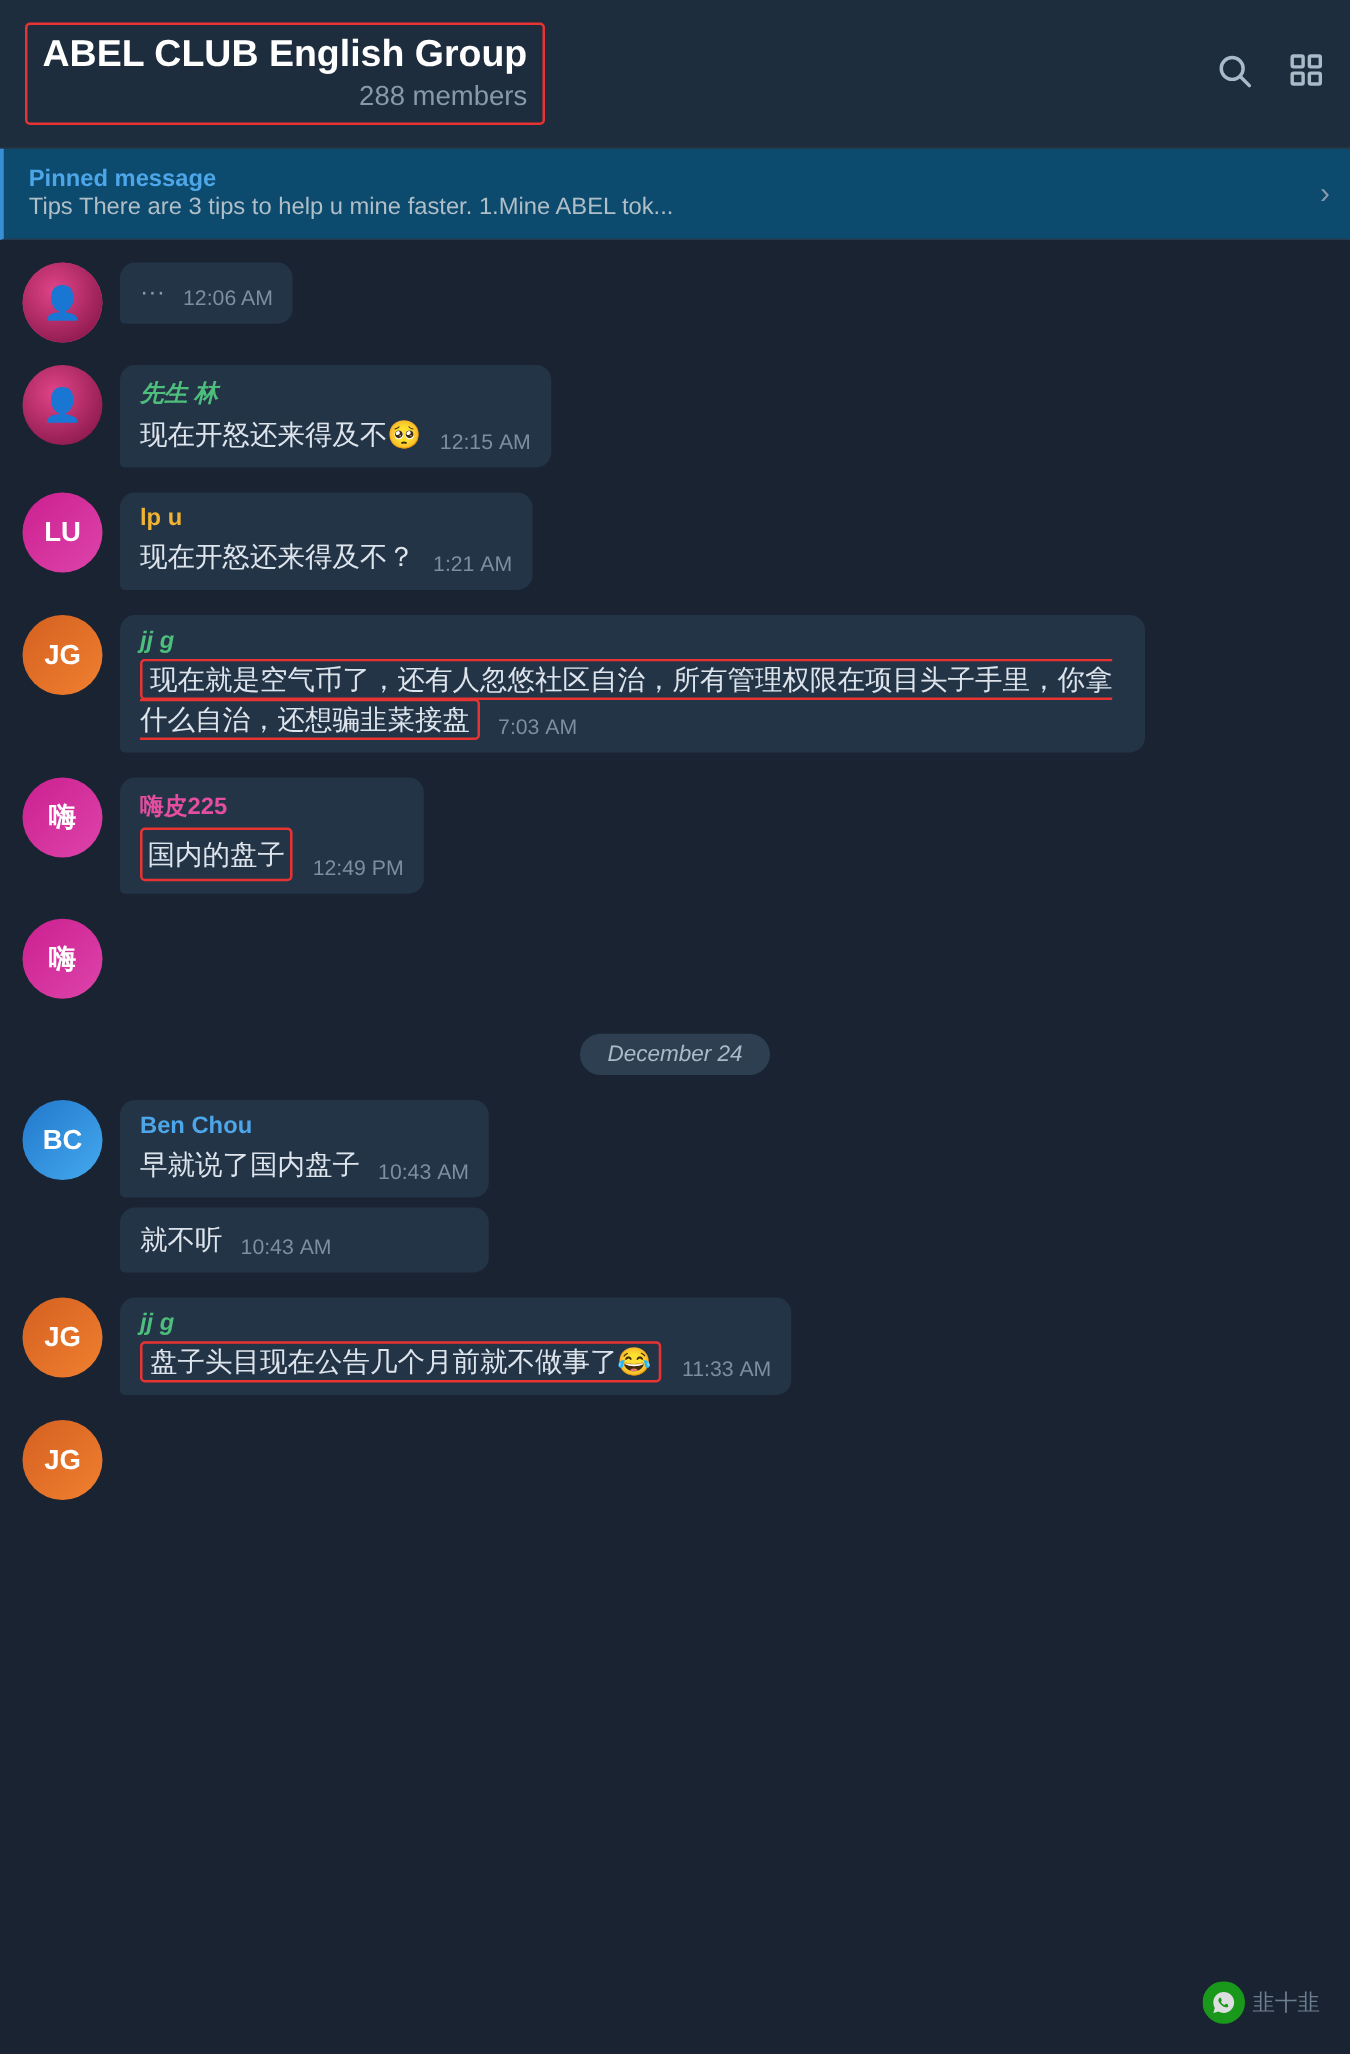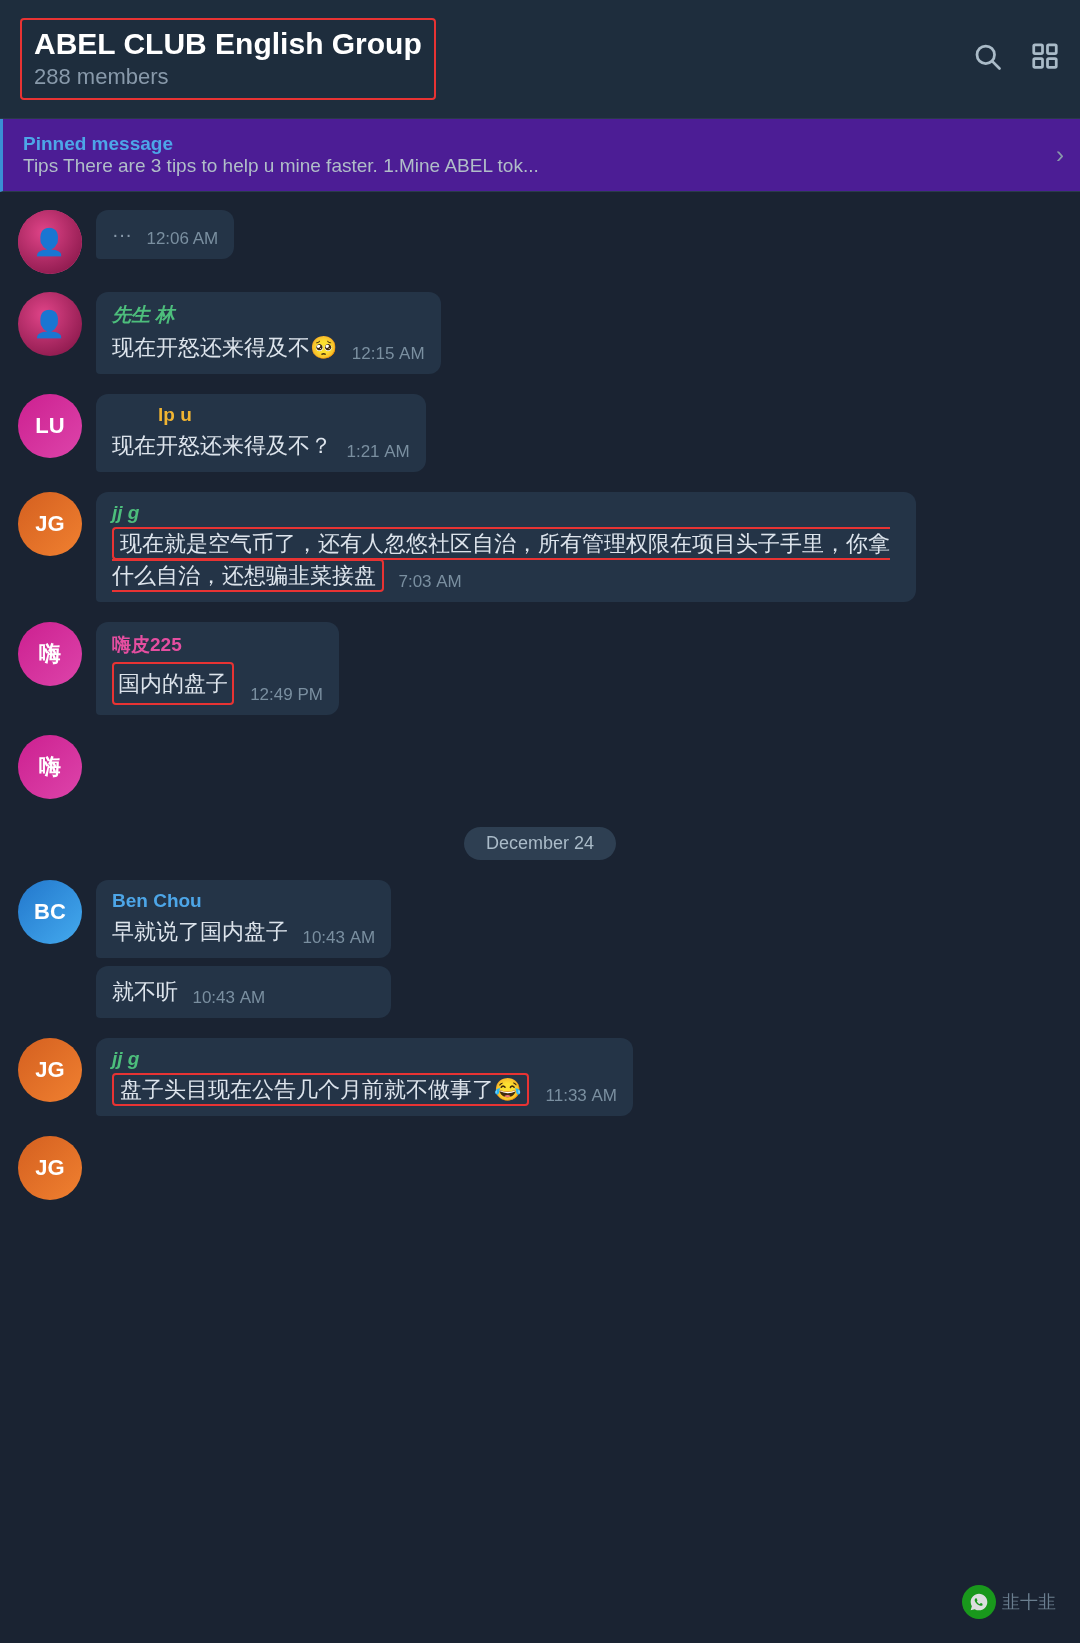--- a/index.html
+++ b/index.html
@@ -24,20 +24,21 @@
     }
     .header-left {
       display: flex;
       flex-direction: column;
     }
     .header-title-box {
       border: 2.5px solid #e83333;
       border-radius: 4px;
       padding: 6px 12px 8px 12px;
       display: inline-block;
+      text-align: right;
     }
     .group-title {
       font-size: 30px;
       font-weight: 700;
       color: #ffffff;
       line-height: 1.2;
     }
     .group-members {
       font-size: 22px;
       color: #8899aa;
@@ -49,21 +50,21 @@
       align-items: center;
     }
     .header-icon {
       color: #aabbc8;
       font-size: 28px;
       cursor: pointer;
     }
 
     
     .pinned-message {
-      background-color: #4c1d95;
+      background-color: #0c4a6e;
       padding: 14px 20px;
       display: flex;
       align-items: center;
       border-left: 3.5px solid #3a8fd4;
       margin: 0 0 0 0;
       border-bottom: 1px solid #2a3a4a;
       position: relative;
     }
     .pinned-label {
       color: #4da6e8;
@@ -120,21 +121,21 @@
       padding: 10px 16px 10px 16px;
       max-width: 820px;
       position: relative;
     }
     .bubble-name {
       font-size: 19px;
       font-weight: 700;
       margin-bottom: 4px;
     }
     .bubble-name.green { color: #4dbe7c; font-style: italic; }
-    .bubble-name.yellow { color: #f0b432; margin-left: 46px; }
+    .bubble-name.yellow { color: #f0b432; }
     .bubble-name.blue { color: #4da6e8; }
     .bubble-name.pink { color: #e44ea0; }
     .bubble-text {
       font-size: 22px;
       color: #dde4ec;
       line-height: 1.45;
       display: inline;
     }
     .bubble-time {
       font-size: 17px;
@@ -152,20 +153,21 @@
       padding: 4px 4px;
       display: inline-block;
     }
 
     
     .date-separator {
       display: flex;
       justify-content: center;
       align-items: center;
       margin: 18px 0 10px 0;
+      font-style: italic;
     }
     .date-pill {
       background-color: #2e3f52;
       color: #aabbc8;
       font-size: 18px;
       padding: 6px 22px;
       border-radius: 20px;
     }
 
     

